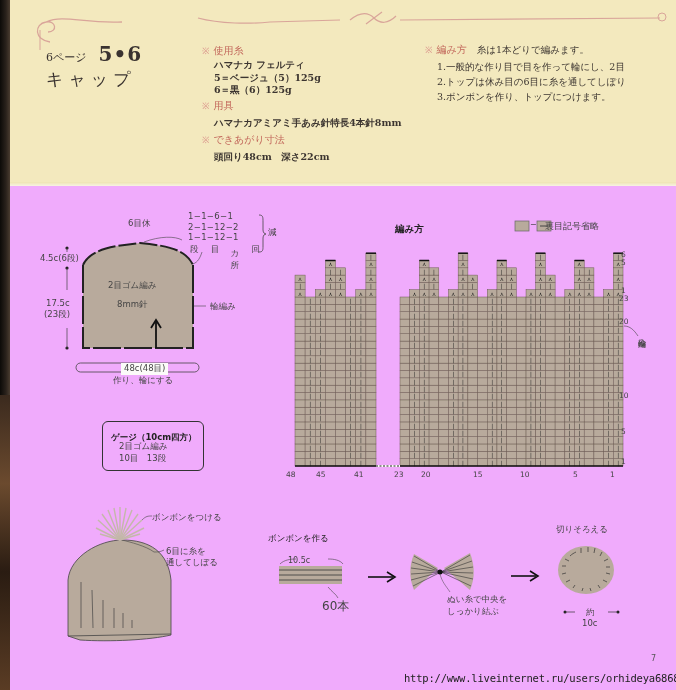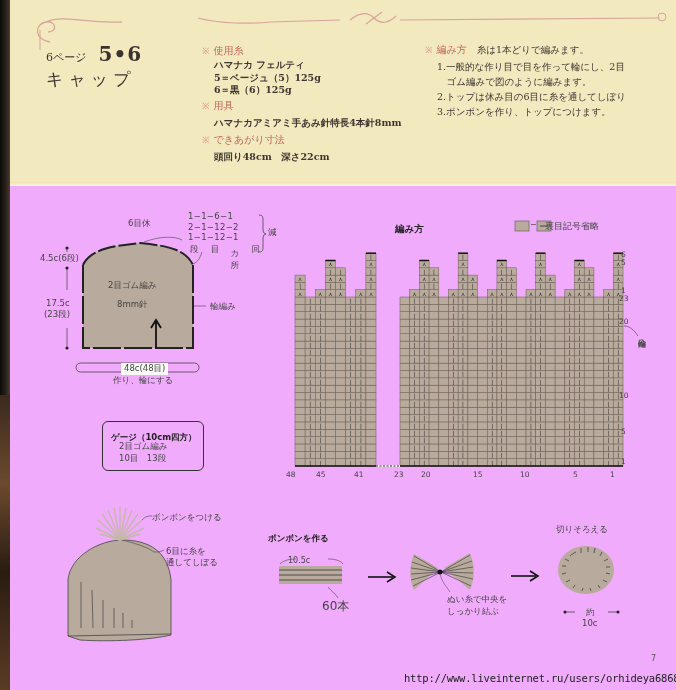--- a/index.html
+++ b/index.html
@@ -62,21 +62,20 @@
       <div class="sect-h" style="margin-top:2px"><span class="mark">※</span><span>用具</span></div>
       <div class="body10" style="margin-left:12px;margin-top:4px">ハマナカアミアミ手あみ針特長4本針8mm</div>
       <div class="sect-h" style="margin-top:4px"><span class="mark">※</span><span>できあがり寸法</span></div>
       <div class="body10" style="margin-left:12px;margin-top:4px">頭回り48cm　深さ22cm</div>
     </div>
 
     <div class="abs howto serif">
       <div class="line"><span class="sect-h"><span class="mark">※</span><span>編み方</span></span><span style="margin-left:10px">糸は1本どりで編みます。</span></div>
       <div style="margin-left:12px;margin-top:1px">
         <div class="line">1.一般的な作り目で目を作って輪にし、2目</div>
-        <div class="line">　ゴム編みで図のように編みます。</div>
         <div class="line">2.トップは休み目の6目に糸を通してしぼり</div>
         <div class="line">3.ボンボンを作り、トップにつけます。</div>
       </div>
     </div>
   </div>
 
   <svg class="abs" style="left:0;top:0" width="666" height="690">
 
     <g>
       <path d="M73 265 C80 250 100 246 130 243 C160 246 176 250 183 265 L183 348 L73 348 Z" fill="#b8aa9c"></path>
@@ -1495,21 +1494,21 @@
   <div class="abs dia" style="left:609px;top:317px;font-size:7.5px">20</div>
   <div class="abs dia" style="left:609px;top:391px;font-size:7.5px">10</div>
   <div class="abs dia" style="left:611px;top:427px;font-size:7.5px">5</div>
   <div class="abs dia" style="left:611px;top:457px;font-size:7.5px">1</div>
   <div class="abs dia" style="left:626px;top:333px;font-size:8px;writing-mode:vertical-rl;line-height:10px">輪編み</div>
 
   <div class="abs dia" style="left:142px;top:512px">ボンボンをつける</div>
   <div class="abs dia" style="left:156px;top:546px">6目に糸を</div>
   <div class="abs dia" style="left:156px;top:557px">通してしぼる</div>
 
-  <div class="abs dia" style="left:258px;top:533px;font-weight:bold;color:#222">ボンボンを作る</div>
+  <div class="abs dia" style="left:258px;top:533px;font-weight:normal;color:#222">ボンボンを作る</div>
   <div class="abs dia" style="left:278px;top:556px;font-size:8px">10.5c</div>
   <div class="abs dia" style="left:312px;top:598px;font-size:12px">60本</div>
   <div class="abs dia" style="left:437px;top:594px">ぬい糸で中央を</div>
   <div class="abs dia" style="left:437px;top:606px">しっかり結ぶ</div>
   <div class="abs dia" style="left:546px;top:524px">切りそろえる</div>
   <div class="abs dia" style="left:576px;top:607px">約</div>
   <div class="abs dia" style="left:572px;top:618px">10c</div>
 
   <div class="pnum">7</div>
 </div>

